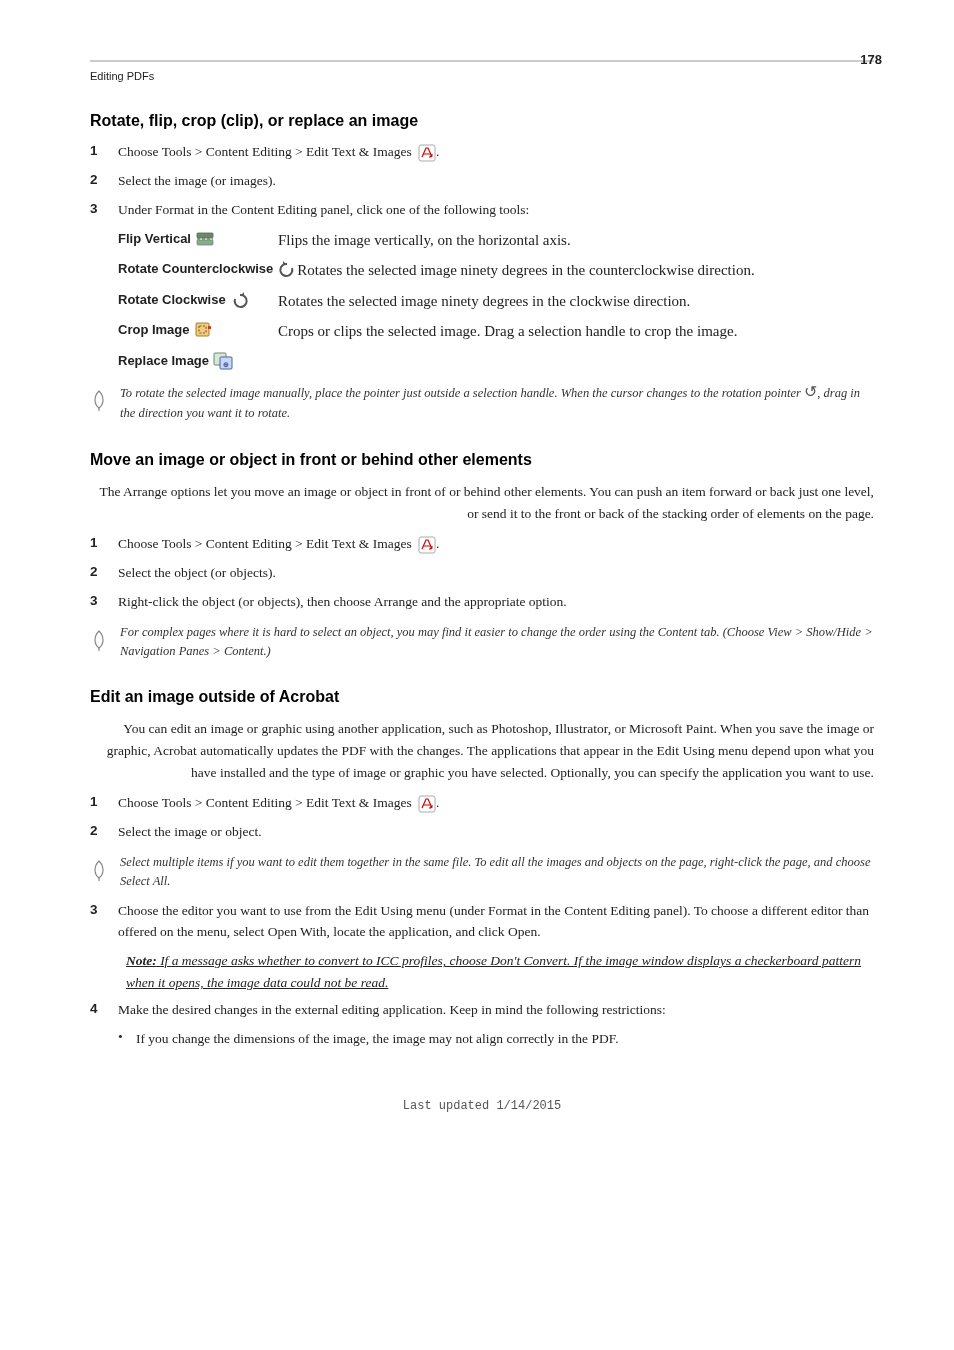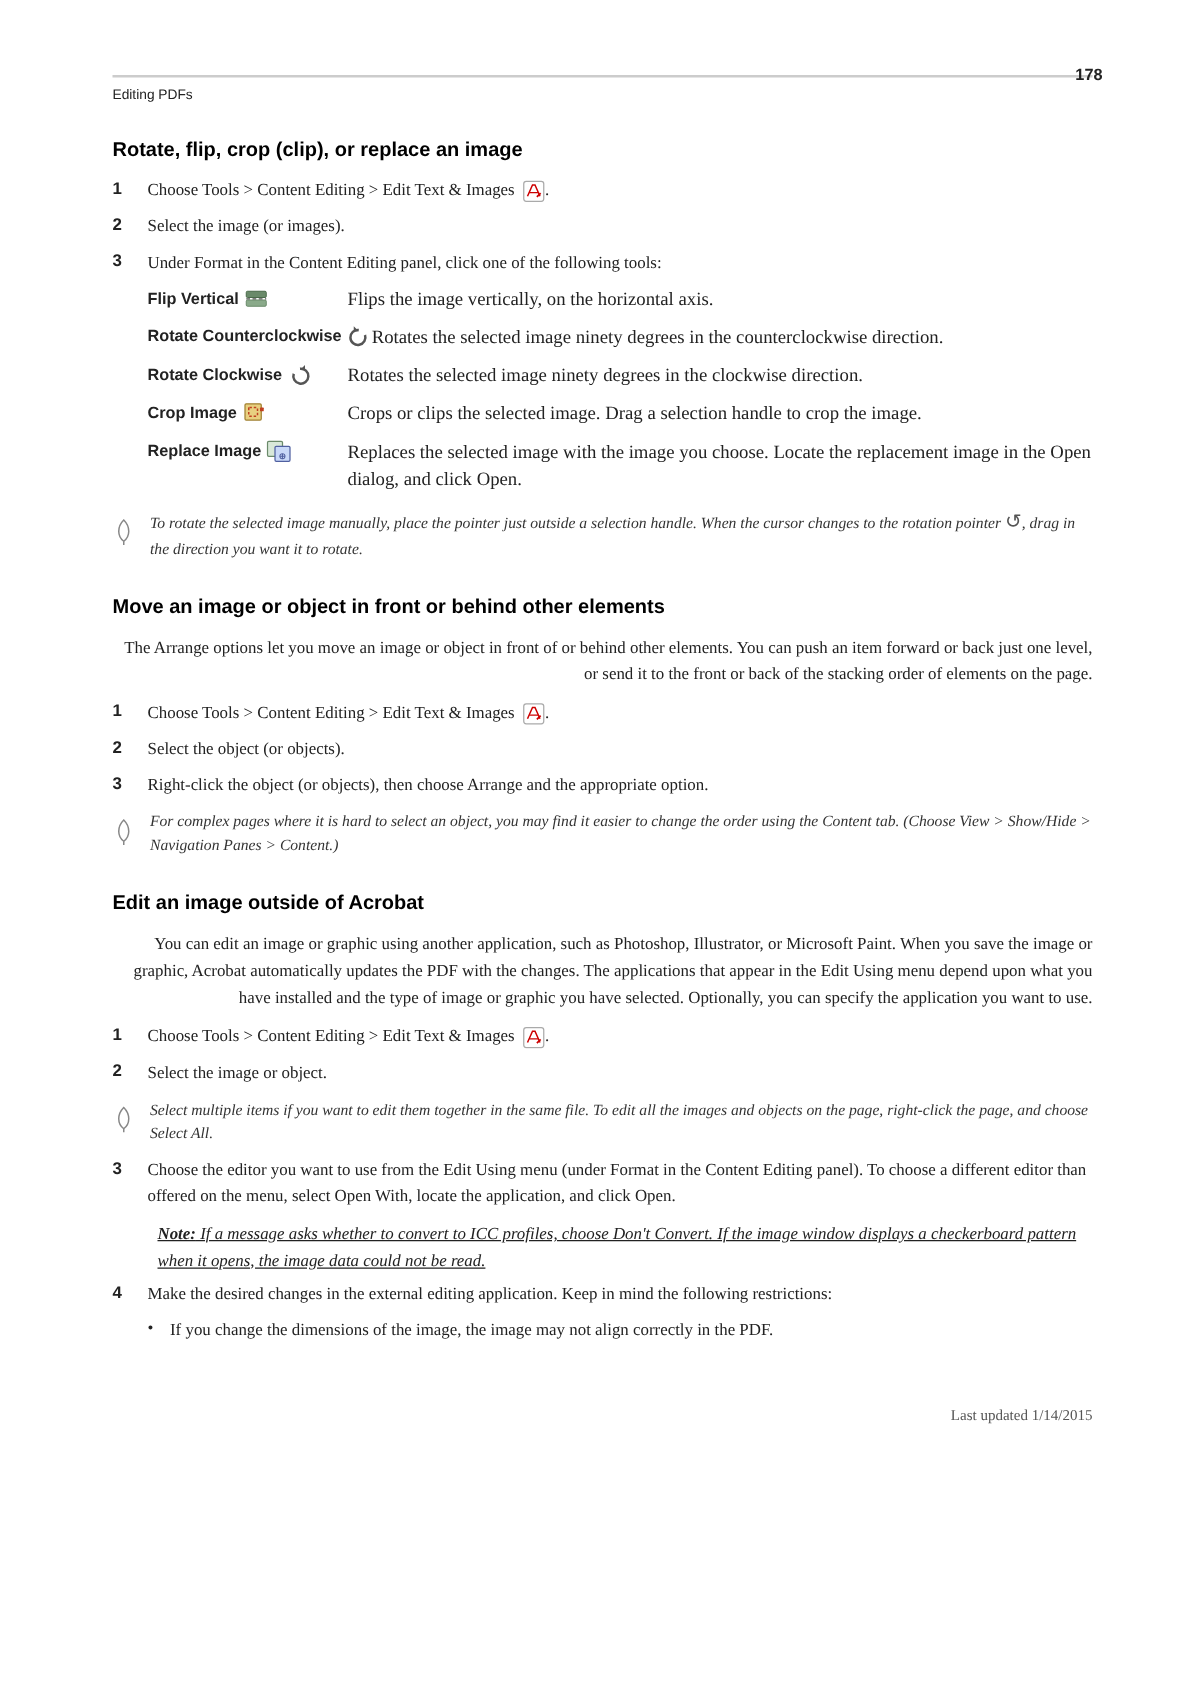--- a/index.html
+++ b/index.html
@@ -116,22 +116,22 @@
     }
     .bullet-item {
       display: flex;
       margin-bottom: 5px;
       margin-left: 28px;
     }
     .bullet-dot {
       min-width: 18px;
     }
     .footer {
-      text-align: right;
-      font-family: Liberation Serif, serif;
+      text-align: center;
+      font-family: Liberation Mono, monospace;
       font-size: 12px;
       color: #555;
       margin-top: 40px;
       padding-top: 10px;
     }
 
     
     .icon-pencil {
       display: inline-block;
       width: 18px;
@@ -223,21 +223,20 @@
 
   <div class="tool-row">
     <span class="tool-name">
       <b>Replace Image</b>
       <svg width="20" height="18" viewBox="0 0 20 18">
         <rect x="1" y="1" width="12" height="12" rx="1" fill="#d8e8d8" stroke="#6a8a6a" stroke-width="1"></rect>
         <rect x="7" y="5" width="12" height="12" rx="1" fill="#c8d8f8" stroke="#5060a0" stroke-width="1"></rect>
         <text x="10" y="15" font-size="7" fill="#5060a0" font-family="Arial">⊕</text>
       </svg>
     </span>
-    <span class="tool-desc">Replaces the selected image with the image you choose. Locate the replacement image in the Open dialog, and click Open.</span>
   </div>
 
   <div class="note-block" style="margin-left: 0; margin-top: 10px;">
     <span class="note-icon">
       <svg width="18" height="22" viewBox="0 0 18 22">
         <path d="M9 2 Q5 6 5 11 Q5 16 9 19 Q13 16 13 11 Q13 6 9 2Z" fill="none" stroke="#888" stroke-width="1.2"></path>
         <line x1="9" y1="19" x2="9" y2="22" stroke="#888" stroke-width="1.2"></line>
       </svg>
     </span>
     <span class="note-text">

